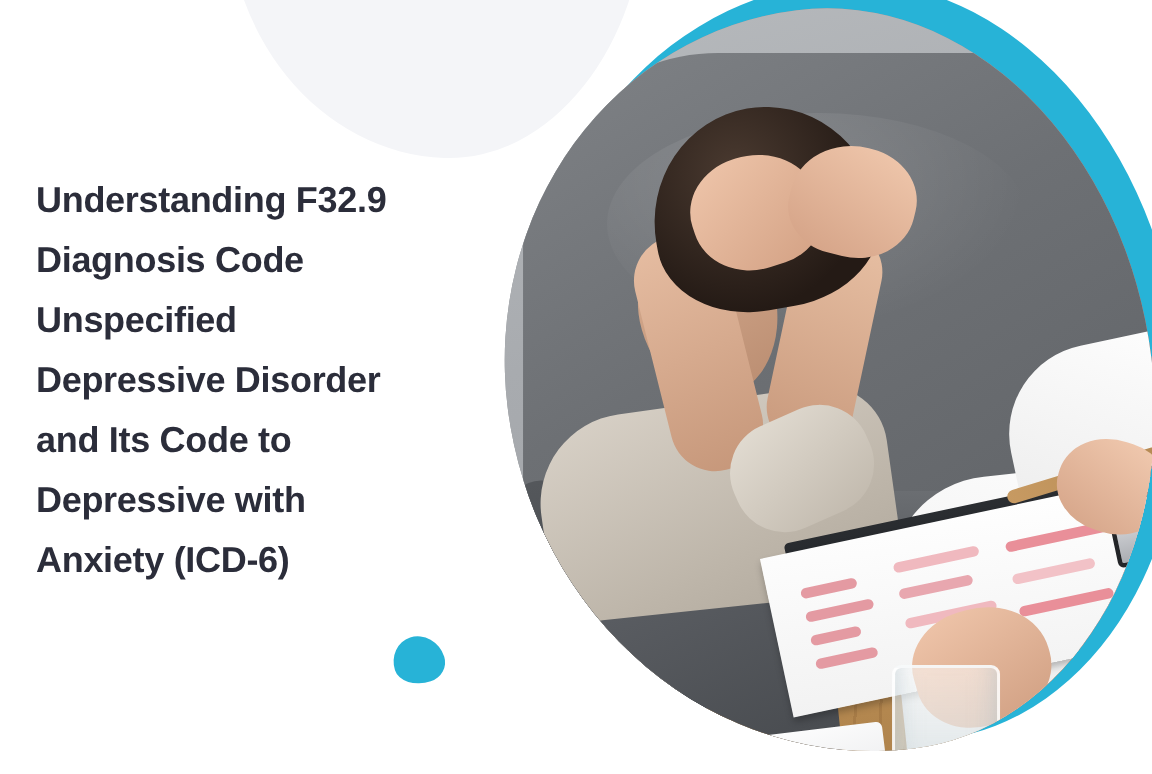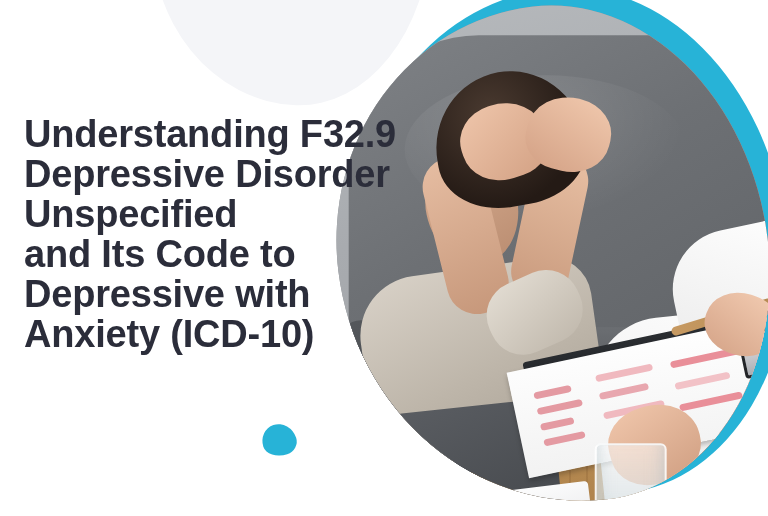--- a/index.html
+++ b/index.html
@@ -297,21 +297,21 @@
 
   
   .headline {
     position: absolute;
     left: 24px;
     top: 114px;
     width: 350px;
     margin: 0;
     color: #2b2d3a;
     font-family: "Liberation Sans", sans-serif;
-    font-size: 38px;
+    font-size: 24px;
     font-weight: 700;
     line-height: 40px;
     letter-spacing: -0.2px;
   }
   .headline .ln { display: block; white-space: nowrap; }
 
   
   .deco-dot {
     position: absolute;
     left: 262px;
@@ -373,22 +373,23 @@
         <div class="sc-hand-d"></div>
 
         <div class="sc-glass"></div>
         <div class="sc-napkin"></div>
       </div>
     </div>
   </div>
 
   <h1 class="headline">
     <span class="ln">Understanding F32.9</span>
+    <span class="ln">Diagnosis Code</span>
+    <span class="ln">Unspecified</span>
     <span class="ln">Depressive Disorder</span>
-    <span class="ln">Unspecified</span>
     <span class="ln">and Its Code to</span>
     <span class="ln">Depressive with</span>
-    <span class="ln">Anxiety (ICD-10)</span>
+    <span class="ln">Anxiety (ICD-6)</span>
   </h1>
 
   <div class="deco-dot"></div>
 
 </div>
 
 </body></html>

